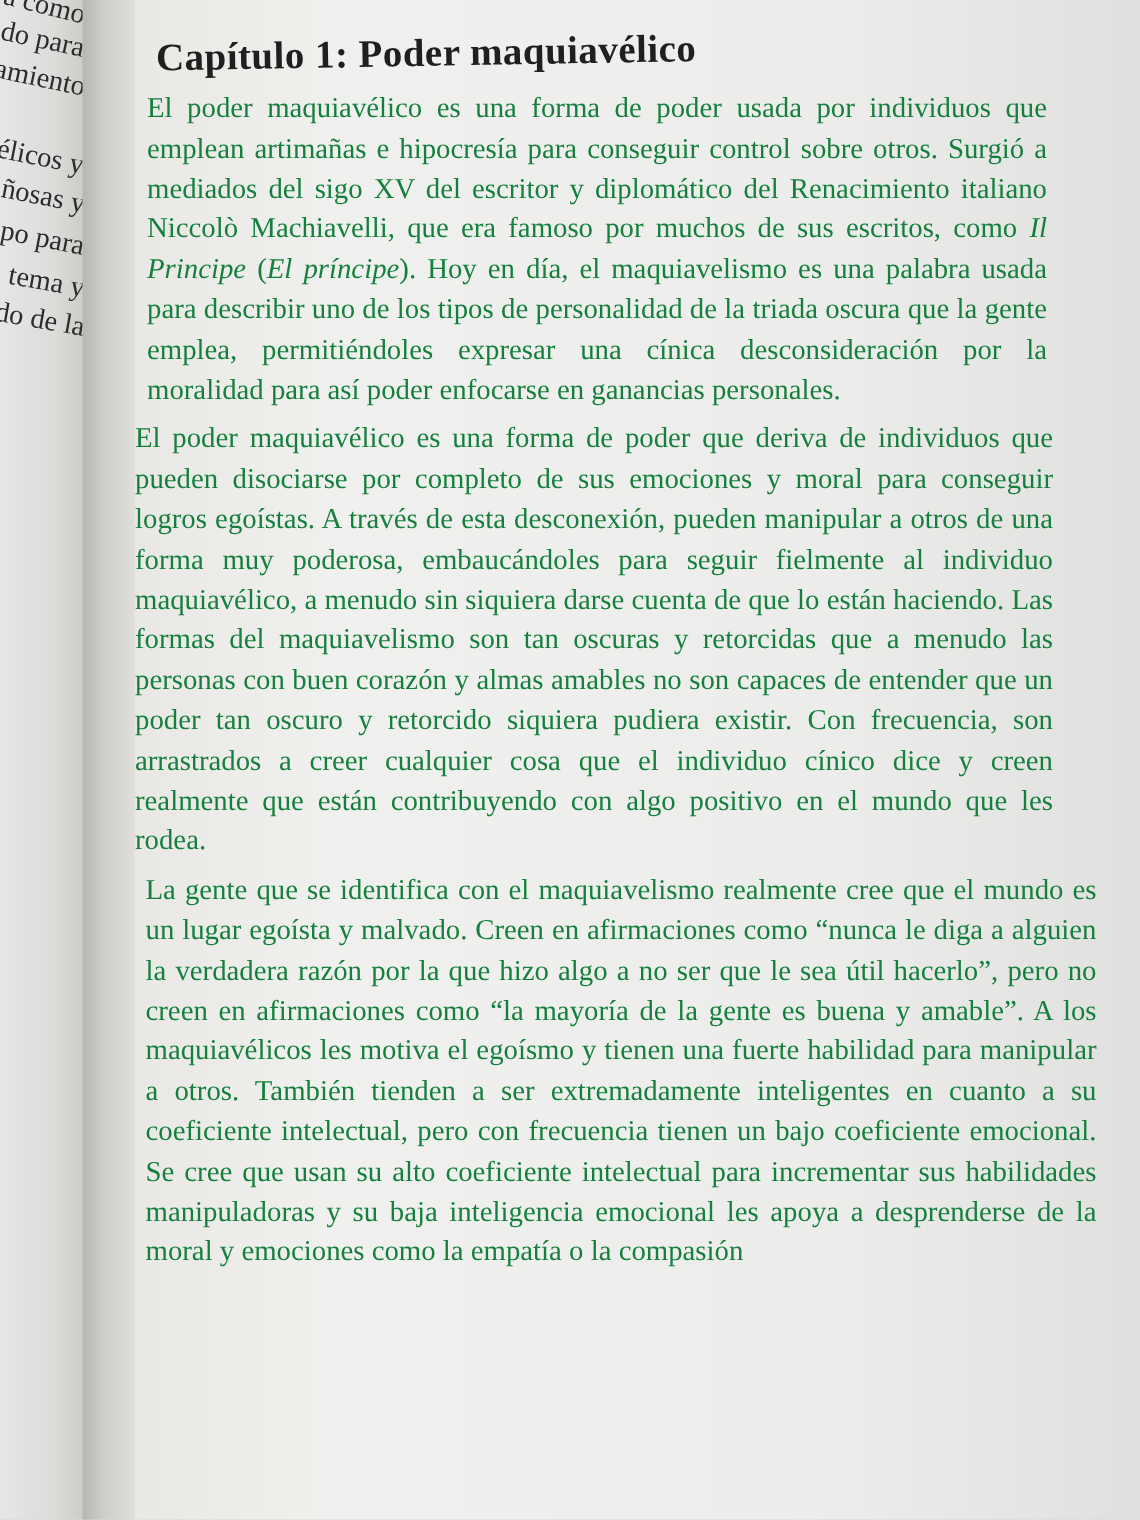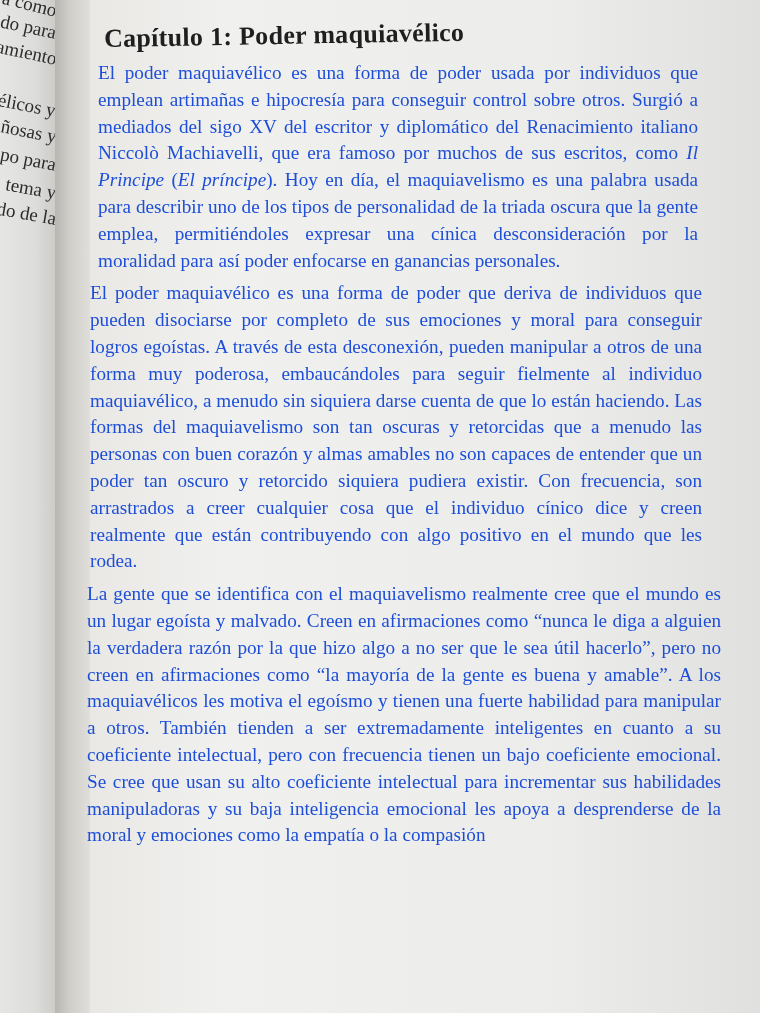--- a/index.html
+++ b/index.html
@@ -28,26 +28,26 @@
     .content {
       position: absolute; left: 76px; top: 24px; width: 632px;
       color: #2b2b2b;
     }
     h1 {
       font-size: 26px; font-weight: bold; margin: 0 0 6px 28px; letter-spacing: 0.3px;
       color: #1f1f1f; transform: rotate(-1deg); transform-origin: left;
     }
     p {
       margin: 0 0 6px 0; font-size: 19.2px; line-height: 26.8px; text-align: justify;
-      color: #1d4ed8;
+      color: #15803d;
       font-family: Liberation Serif, serif;
     }
     p.p1 { margin-left: 22px; width: 600px; }
     p.p2 { margin-left: 14px; width: 612px; }
-    p.p3 { margin-left: 11px; width: 634px; }
+    p.p3 { margin-left: 21px; width: 634px; }
     em { font-style: italic; }
   </style>
 </head>
 <body>
 
 <div class="left-page">
   <span class="frag" style="top:0px;transform:rotate(14deg);">a como</span>
   <span class="frag" style="top:22px;transform:rotate(12deg);">ado para</span>
   <span class="frag" style="top:48px;transform:rotate(12deg);">tamiento</span>
   <span class="frag" style="top:100px;transform:rotate(11deg);">élicos y</span>

